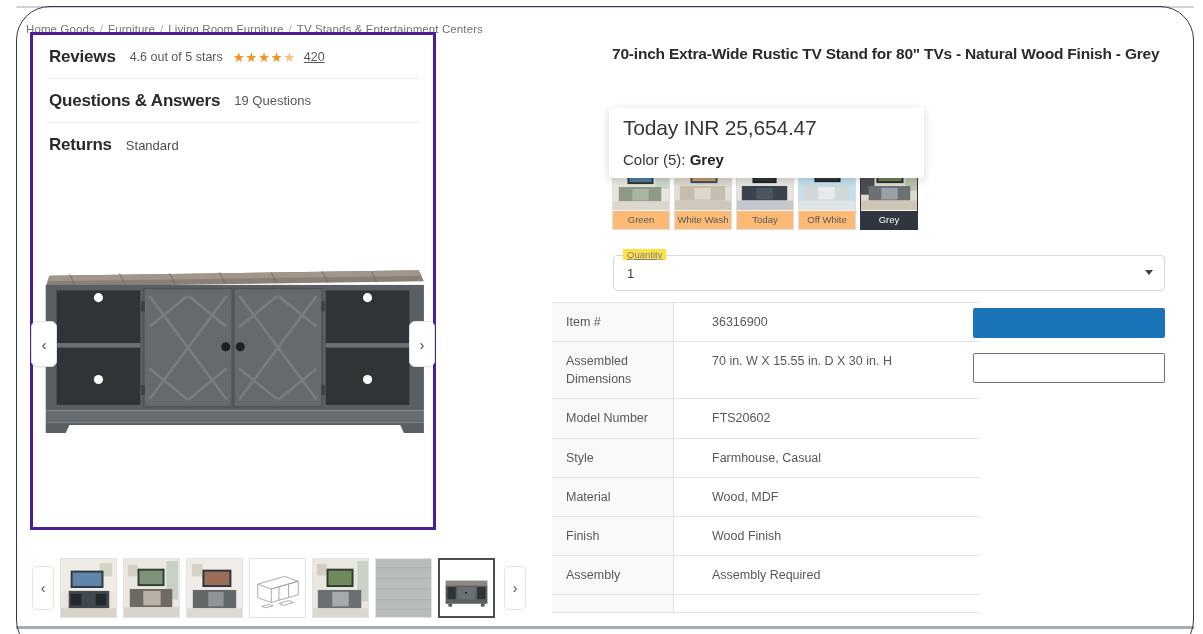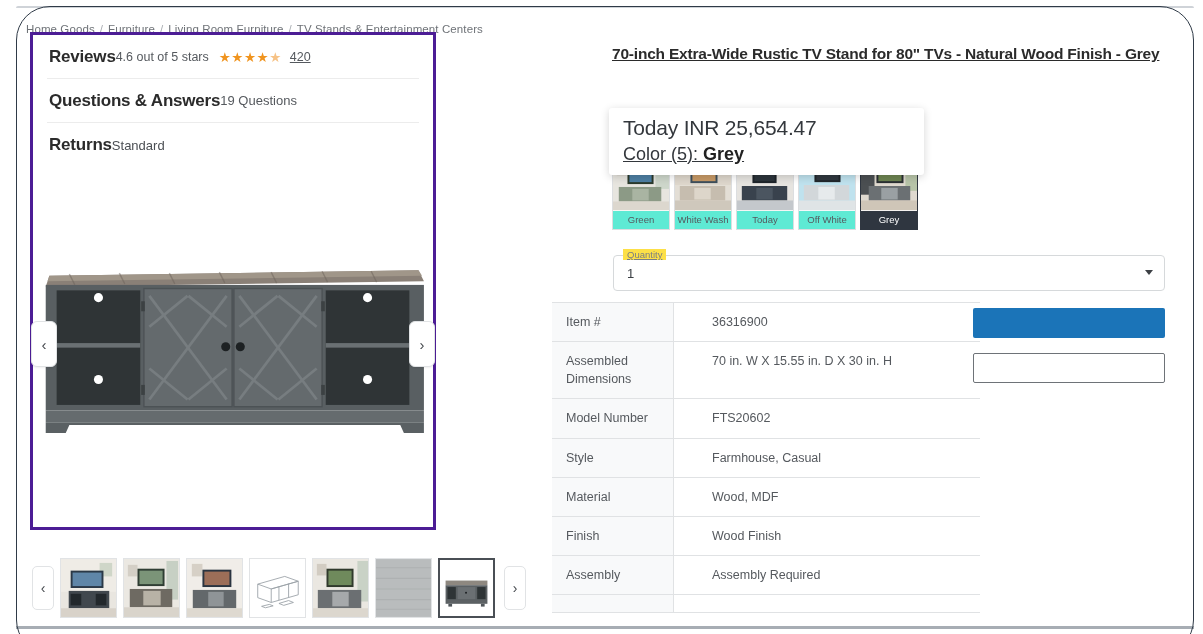--- a/index.html
+++ b/index.html
@@ -53,20 +53,21 @@
   .info-row:last-child { border-bottom: none; }
   .info-row .label {
     font-size: 17px;
     font-weight: bold;
     color: #2b2b2b;
     letter-spacing: -.2px;
   }
   .info-row .value {
     font-size: 12.5px;
     color: #55595e;
+    margin-left: 14px;
   }
   .stars {
     margin-left: 10px;
     color: #f0941f;
     font-size: 13.5px;
     letter-spacing: .5px;
   }
   .half-star { color: #f6c286; }
   .rev-count {
     margin-left: 8px;
@@ -150,21 +151,20 @@
     width: 562px;
   }
   .prod-title {
     font-size: 15.5px;
     font-weight: bold;
     color: #2b2b2b;
     line-height: 1.32;
     letter-spacing: -.2px;
     margin: 0;
     width: 566px;
-    text-decoration: underline;
   }
   .brand {
     margin-top: 7px;
     font-size: 10.5px;
     color: #6f7378;
   }
   .brand b { color: #55595e; font-weight: normal; }
 
   
   .price-overlay {
@@ -177,24 +177,23 @@
     box-shadow: 0 2px 9px rgba(0,0,0,.17);
     z-index: 20;
   }
   .price-line {
     font-size: 21px;
     color: #33373c;
     letter-spacing: -.2px;
     line-height: 1.18;
   }
   .color-line {
-    font-size: 18px;
+    font-size: 15px;
     color: #33373c;
-    margin-top: 3px;
-    text-decoration: underline;
+    margin-top: 10px;
   }
   .color-line b { font-weight: bold; color: #222; }
 
   
   .swatches {
     position: absolute;
     left: 612px; top: 160px;
     display: flex;
     gap: 4px;
   }
@@ -205,21 +204,21 @@
     cursor: pointer;
     overflow: hidden;
   }
   .swatch .sw-img { height: 50px; width: 100%; display: block; }
   .swatch .sw-name {
     display: block;
     text-align: center;
     font-size: 9.5px;
     color: #55595e;
     padding: 3px 0 4px;
-    background: #5eead4;
+    background: #fdba74;
     white-space: nowrap;
     overflow: hidden;
   }
   .swatch.selected { border-color: #2f3640; }
   .swatch.selected .sw-name { background: #2f3640; color: #ffffff; }
 
   
   .qty-wrap {
     position: absolute;
     left: 613px; top: 255px;

